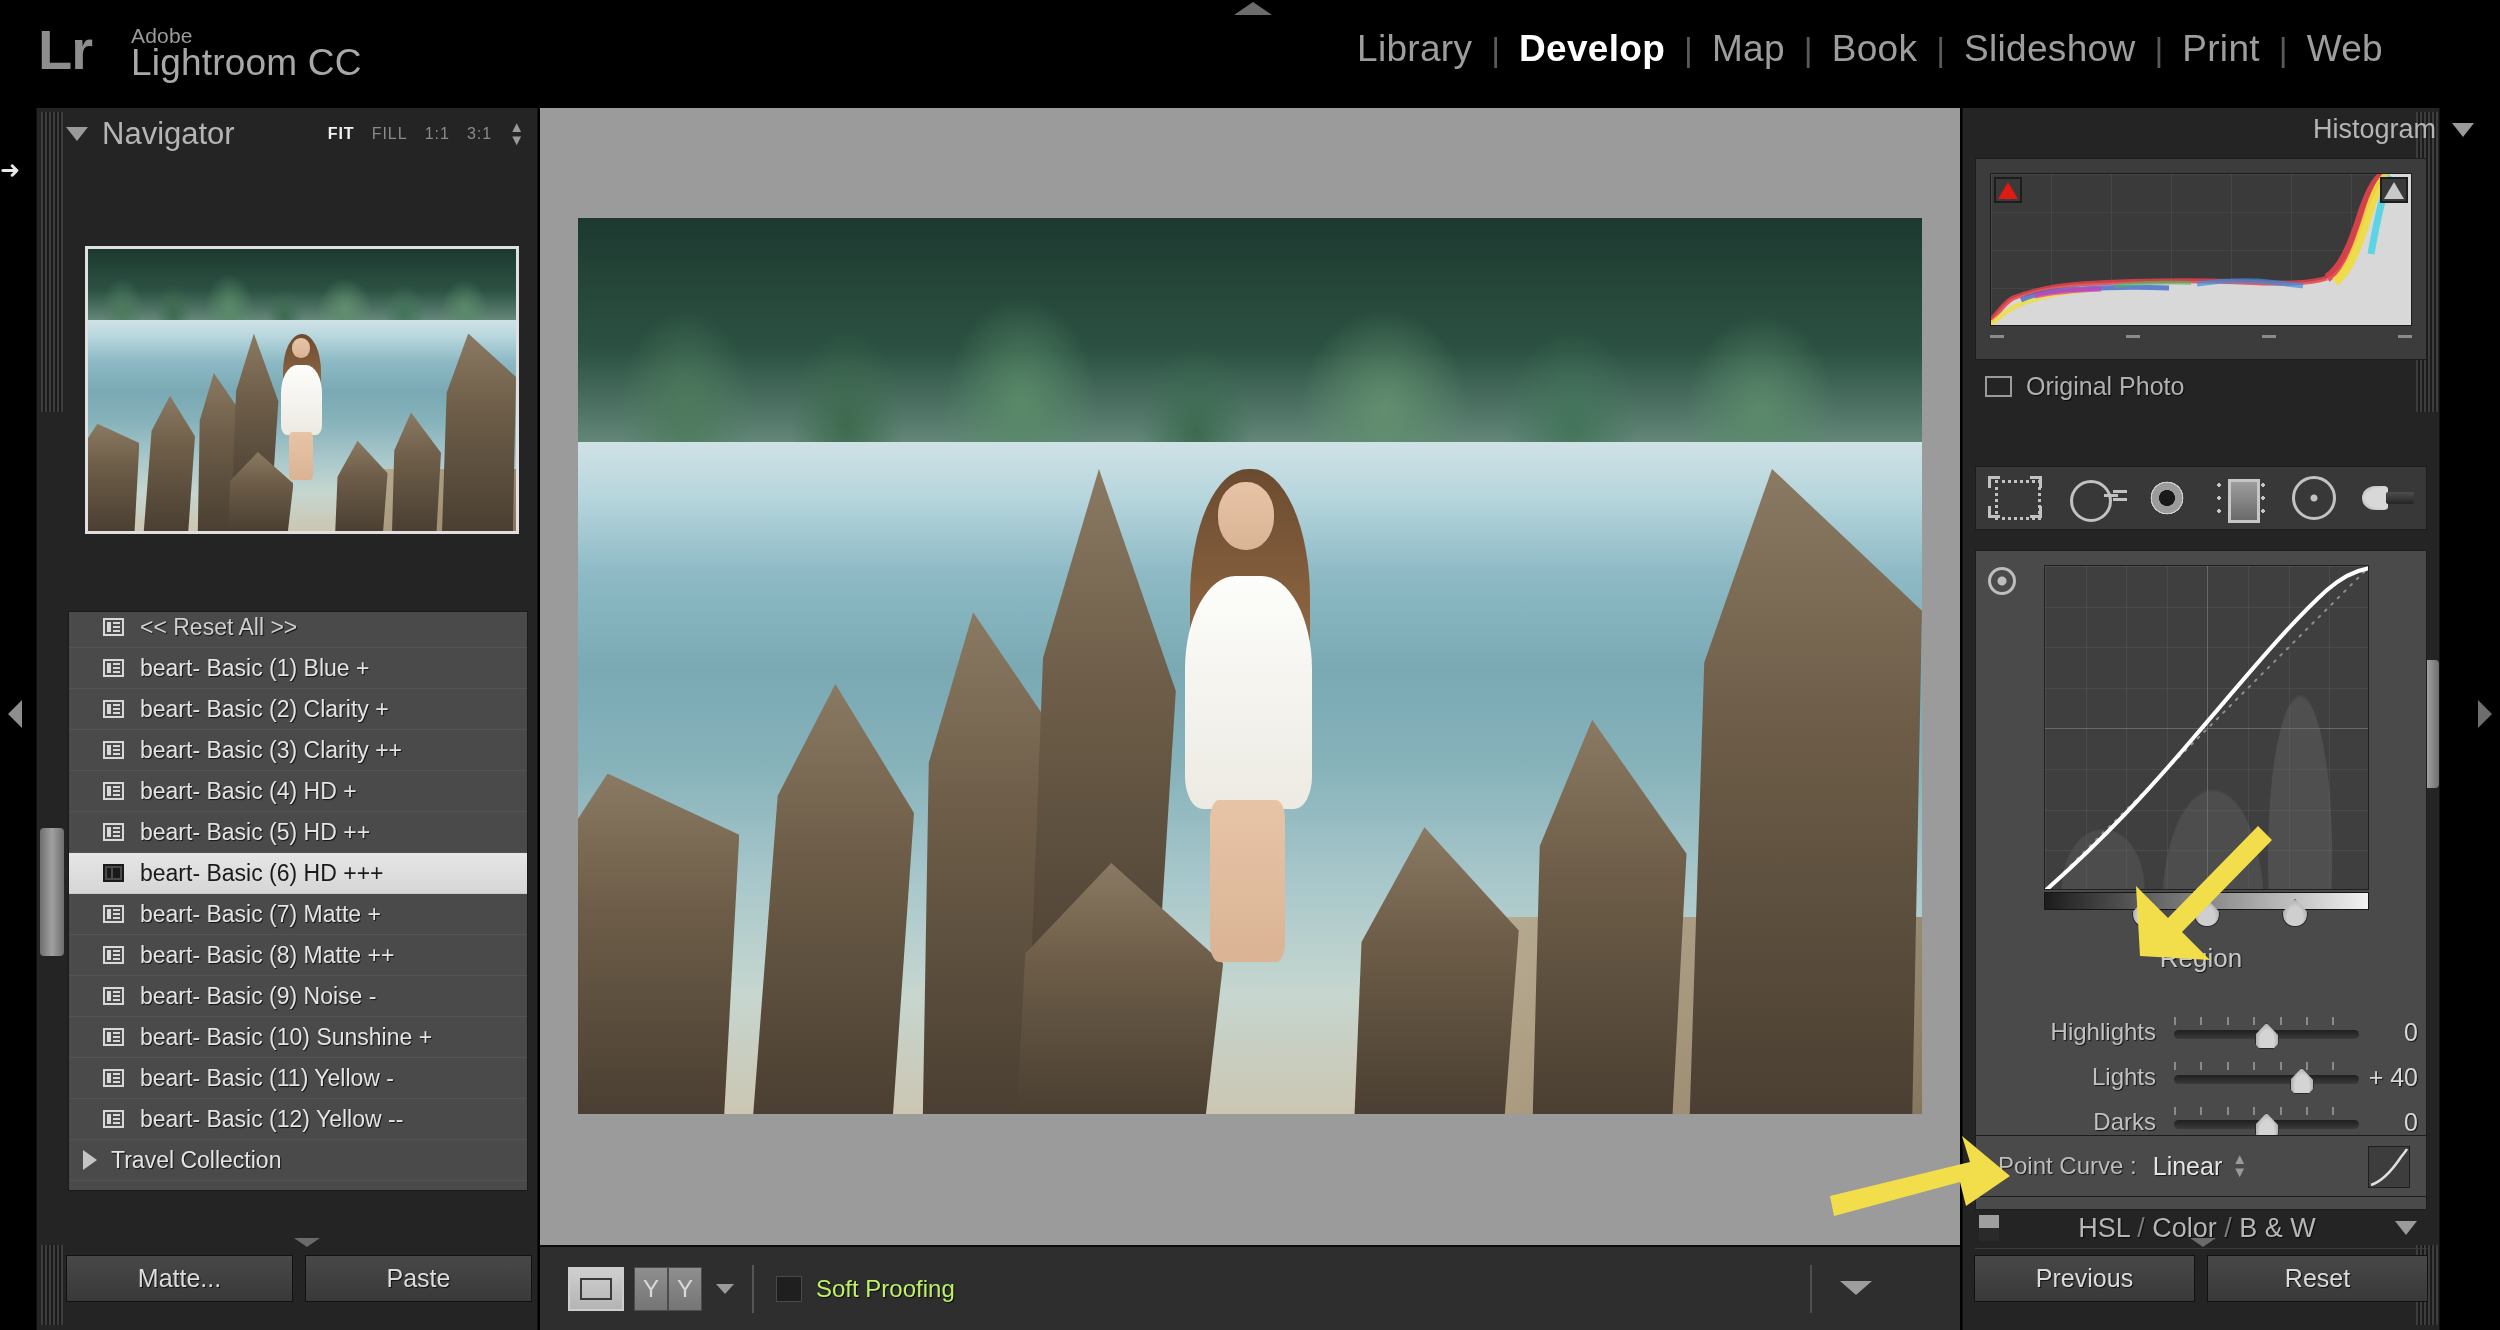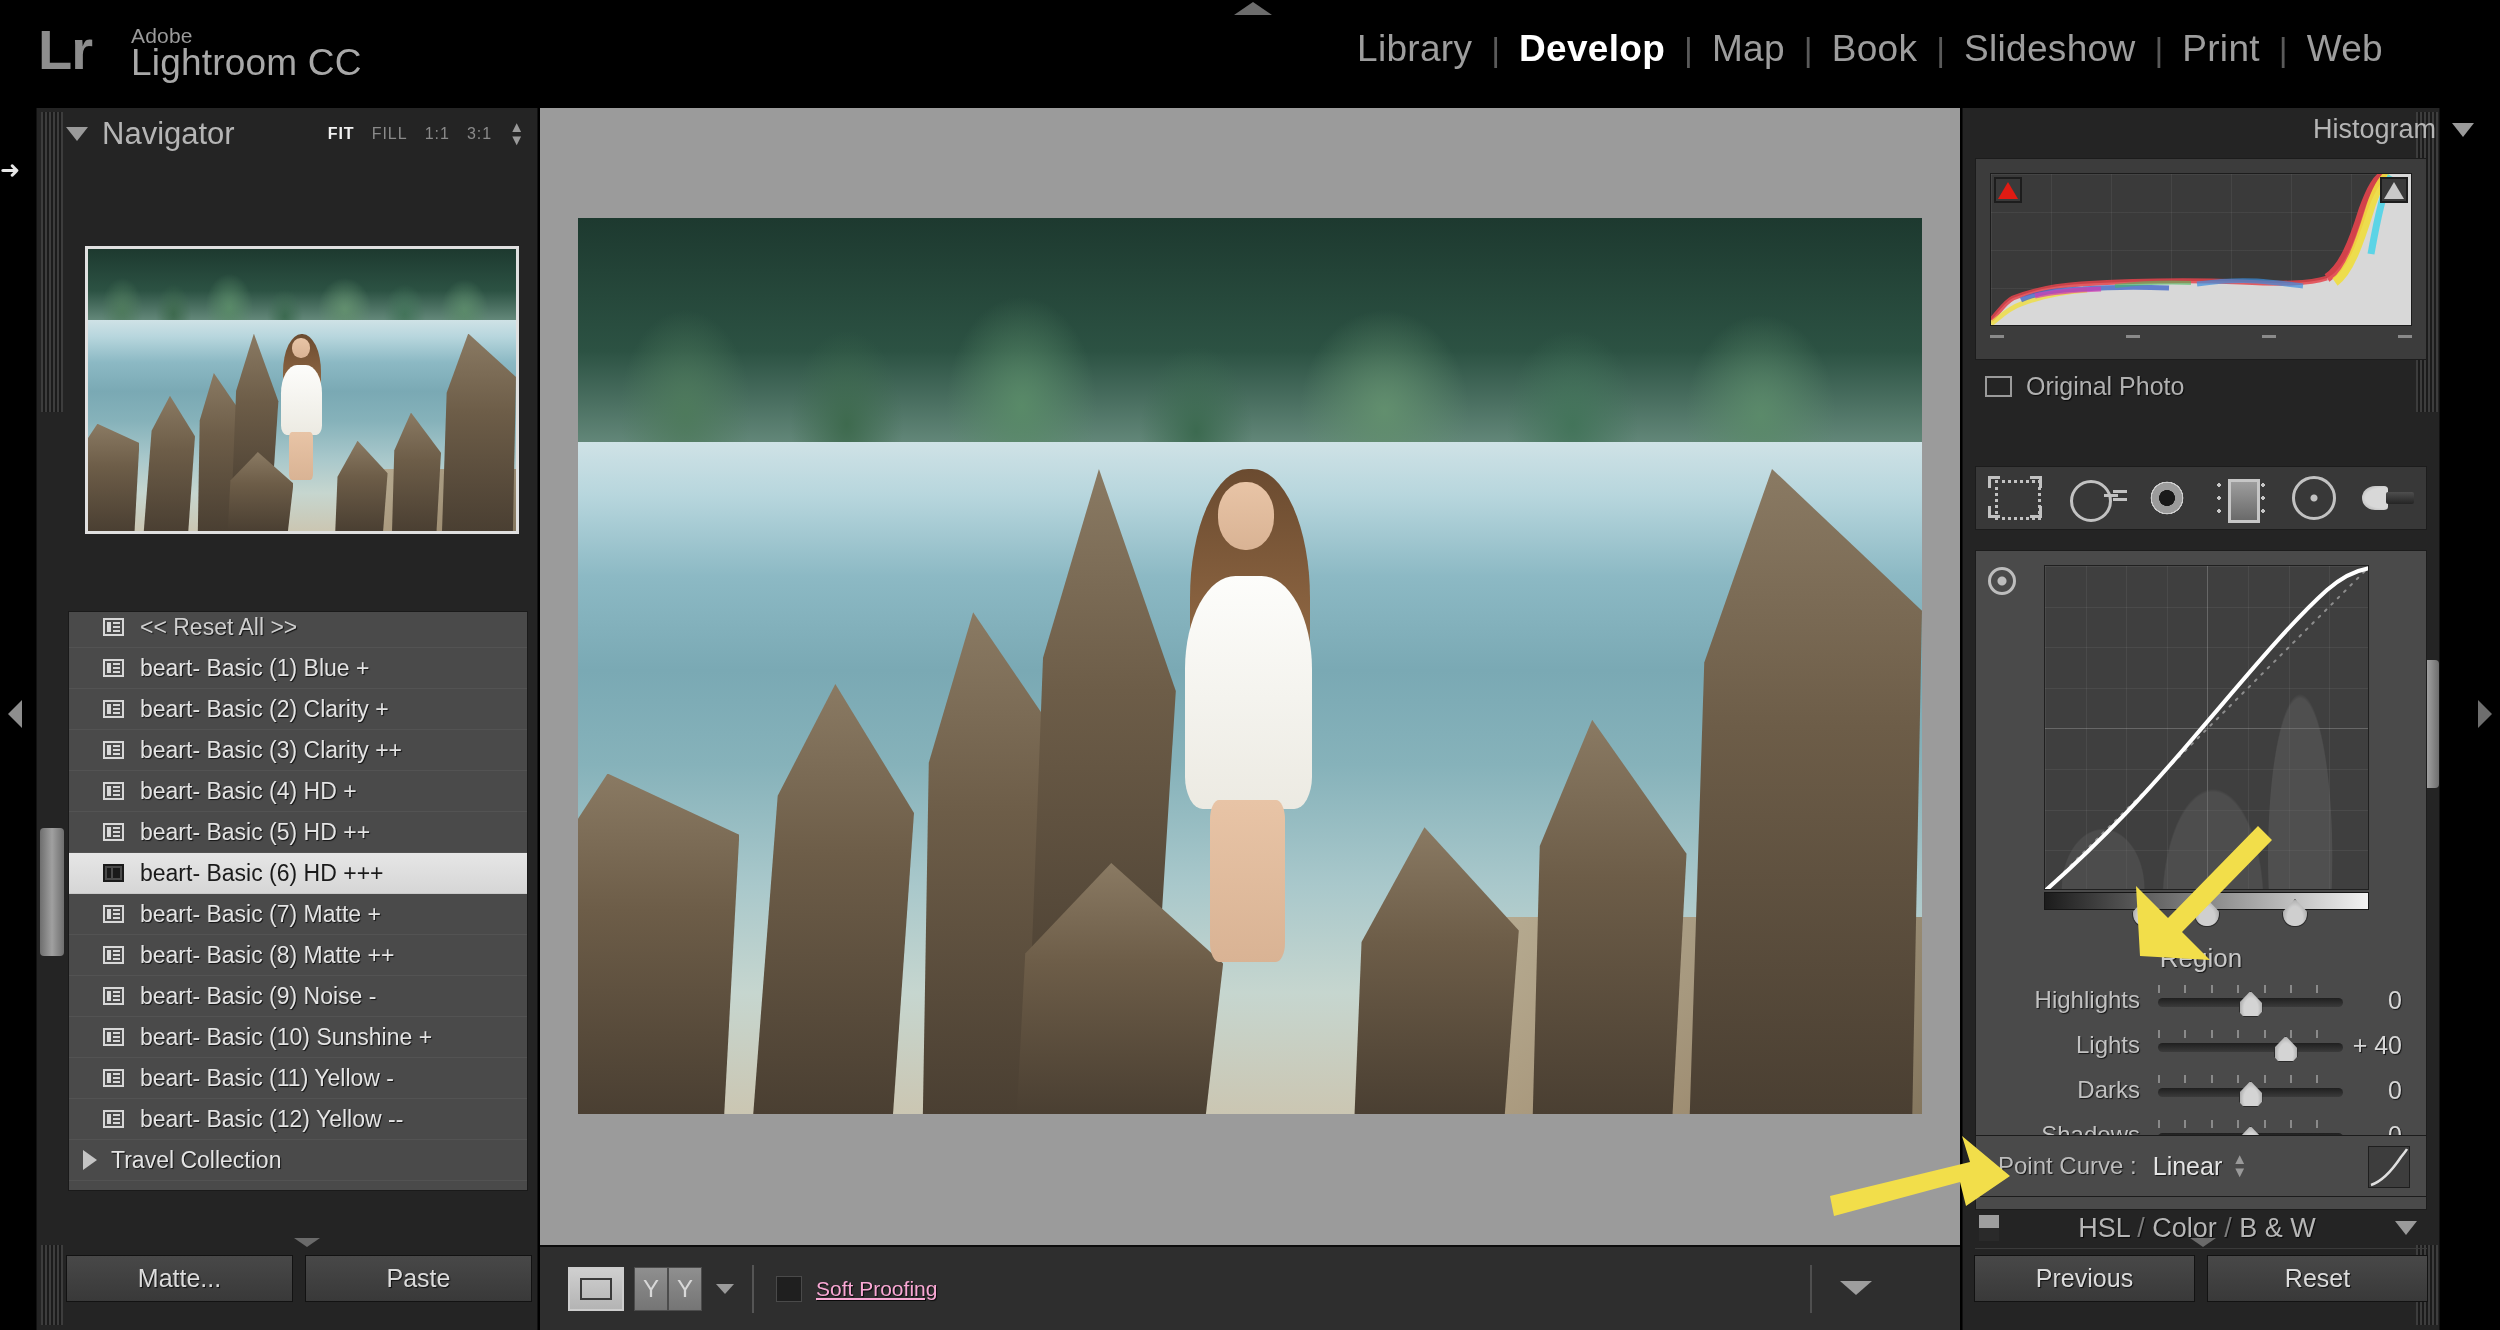--- a/index.html
+++ b/index.html
@@ -261,23 +261,22 @@
     border-left: 9px solid transparent;
     border-right: 9px solid transparent;
     border-top: 10px solid #9a9a9a;
   }
   .fs-divider { width: 2px; height: 48px; background: #555; margin-left: 18px; }
   .sp-check {
     width: 26px; height: 26px; margin-left: 22px;
     background: #1f1f1f; border: 1px solid #4a4a4a;
   }
   .sp-label {
-    margin-left: 14px; font-size: 21px; color: #f9a8d4;
+    margin-left: 14px; font-size: 24px; color: #bef264;
     text-shadow: 1px 1px 1px rgba(0,0,0,.8);
-    text-decoration: underline;
   }
   .fs-divider2 { position:absolute; right: 148px; top: 18px; width: 2px; height: 48px; background: #4f4f4f; }
   .fs-down {
     position: absolute; right: 88px; top: 34px;
     width: 0; height: 0;
     border-left: 16px solid transparent;
     border-right: 16px solid transparent;
     border-top: 14px solid #9e9e9e;
   }
 
@@ -471,22 +470,22 @@
     border-radius: 50% 50% 46% 46%;
     clip-path: polygon(50% 0%, 100% 48%, 100% 78%, 78% 100%, 22% 100%, 0 78%, 0 48%);
   }
 
   .region-label {
     position: absolute; left: 0; right: 0; top: 392px;
     text-align: center; font-size: 26px; color: #c8c8c8;
     text-shadow: 1px 1px 1px rgba(0,0,0,.7);
   }
   .slider-row {
-    position: absolute; left: 0; width: 452px; height: 34px;
-    display: flex; align-items: center;
+    position: absolute; left: 16px; width: 452px; height: 34px;
+    display: flex; align-items: center; margin-top: 32px;
   }
   .slider-name {
     width: 182px; text-align: right; padding-right: 18px;
     font-size: 24px; color: #c2c2c2;
     text-shadow: 1px 1px 1px rgba(0,0,0,.7);
   }
   .slider-track-wrap { position: relative; width: 185px; height: 30px; }
   .slider-ticks {
     position: absolute; left: 0; top: 0; width: 100%; height: 8px;
     background: repeating-linear-gradient(90deg, #8a8a8a 0 2px, transparent 2px 26.4px);

